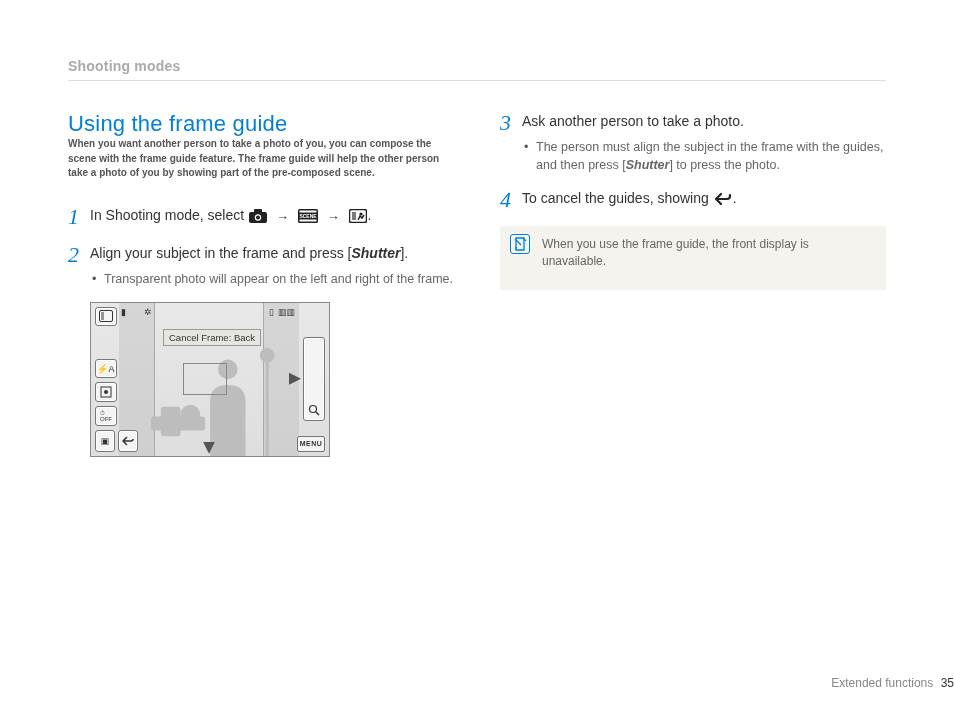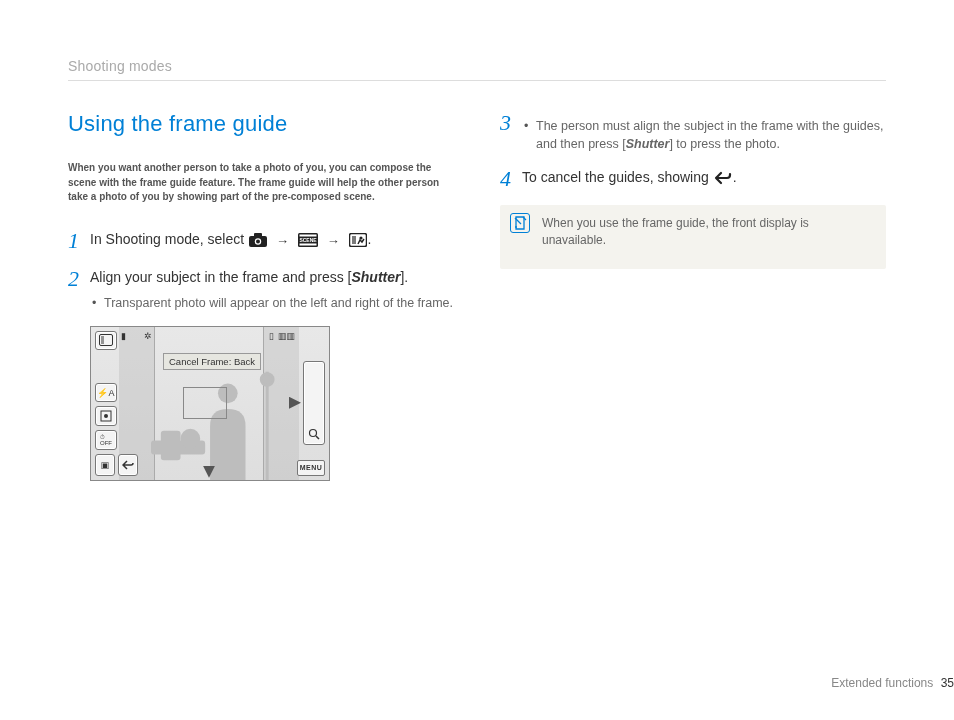--- a/index.html
+++ b/index.html
@@ -8,42 +8,42 @@
     height: 720px;
     background: #fff;
     font-family: Arial, Helvetica, sans-serif;
     color: #333;
     position: relative;
     padding: 58px 68px 0 68px;
   }
   .section-label {
     font-size: 14px;
     color: #aaa;
-    font-weight: 400;
+    font-weight: 700;
     margin-bottom: 6px;
     letter-spacing: 0.2px;
   }
   .hr {
     border: none;
     border-top: 1px solid #ddd;
     margin-bottom: 30px;
   }
   .cols {
     display: flex;
     gap: 46px;
   }
   .col {
     flex: 1;
     min-width: 0;
   }
   .title {
     font-size: 22px;
     color: #0080d6;
     font-weight: 400;
-    margin-bottom: 24px;
+    margin-bottom: 0;
     letter-spacing: 0.2px;
   }
   .intro {
     font-size: 10px;
     color: #555;
     line-height: 1.45;
     font-weight: 700;
     margin-bottom: 24px;
   }
   .step {
@@ -307,20 +307,21 @@
       <div class="arrow-handle ah-b"></div>
       <div class="menu-btn">MENU</div>
     </div>
   </div>
 
   <div class="col">
 
     <div class="step">
       <div class="step-num">3</div>
       <div class="step-body">
+        <span>Ask another person to take a photo.</span>
         <div class="sub">
           <span>The person must align the subject in the frame with the guides, and then press [</span><span class="b">Shutter</span><span>] to press the photo.</span>
         </div>
       </div>
     </div>
 
     <div class="step">
       <div class="step-num">4</div>
       <div class="step-body">
         <span>To cancel the guides, showing </span>

